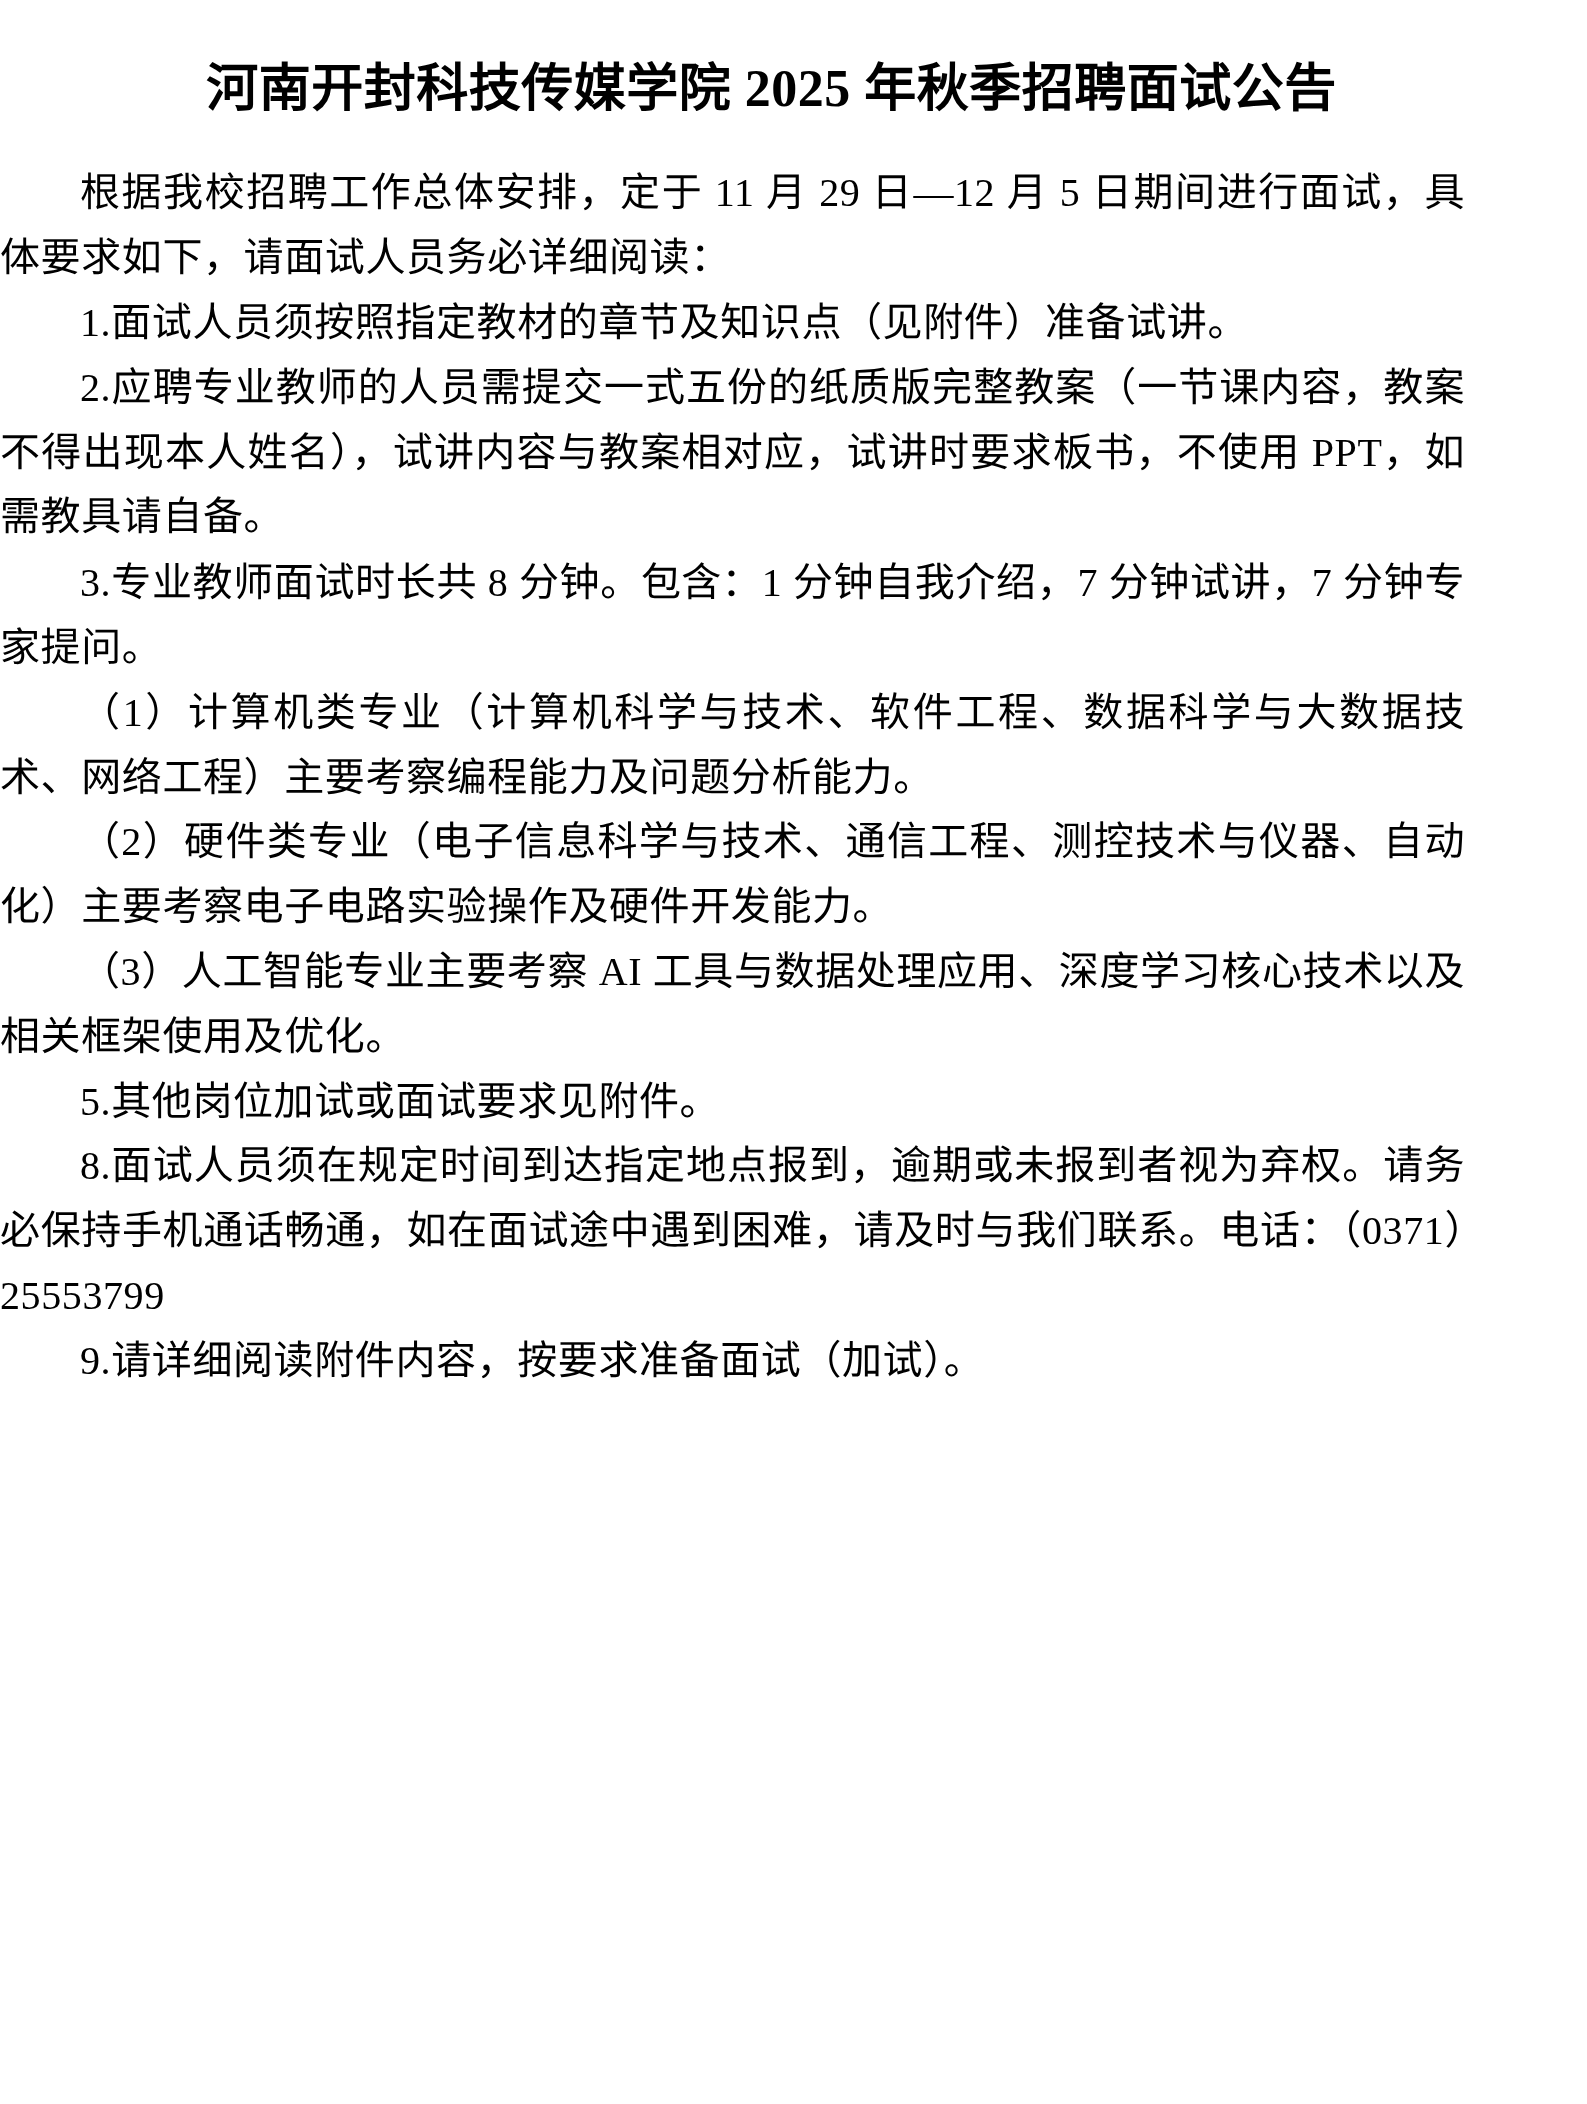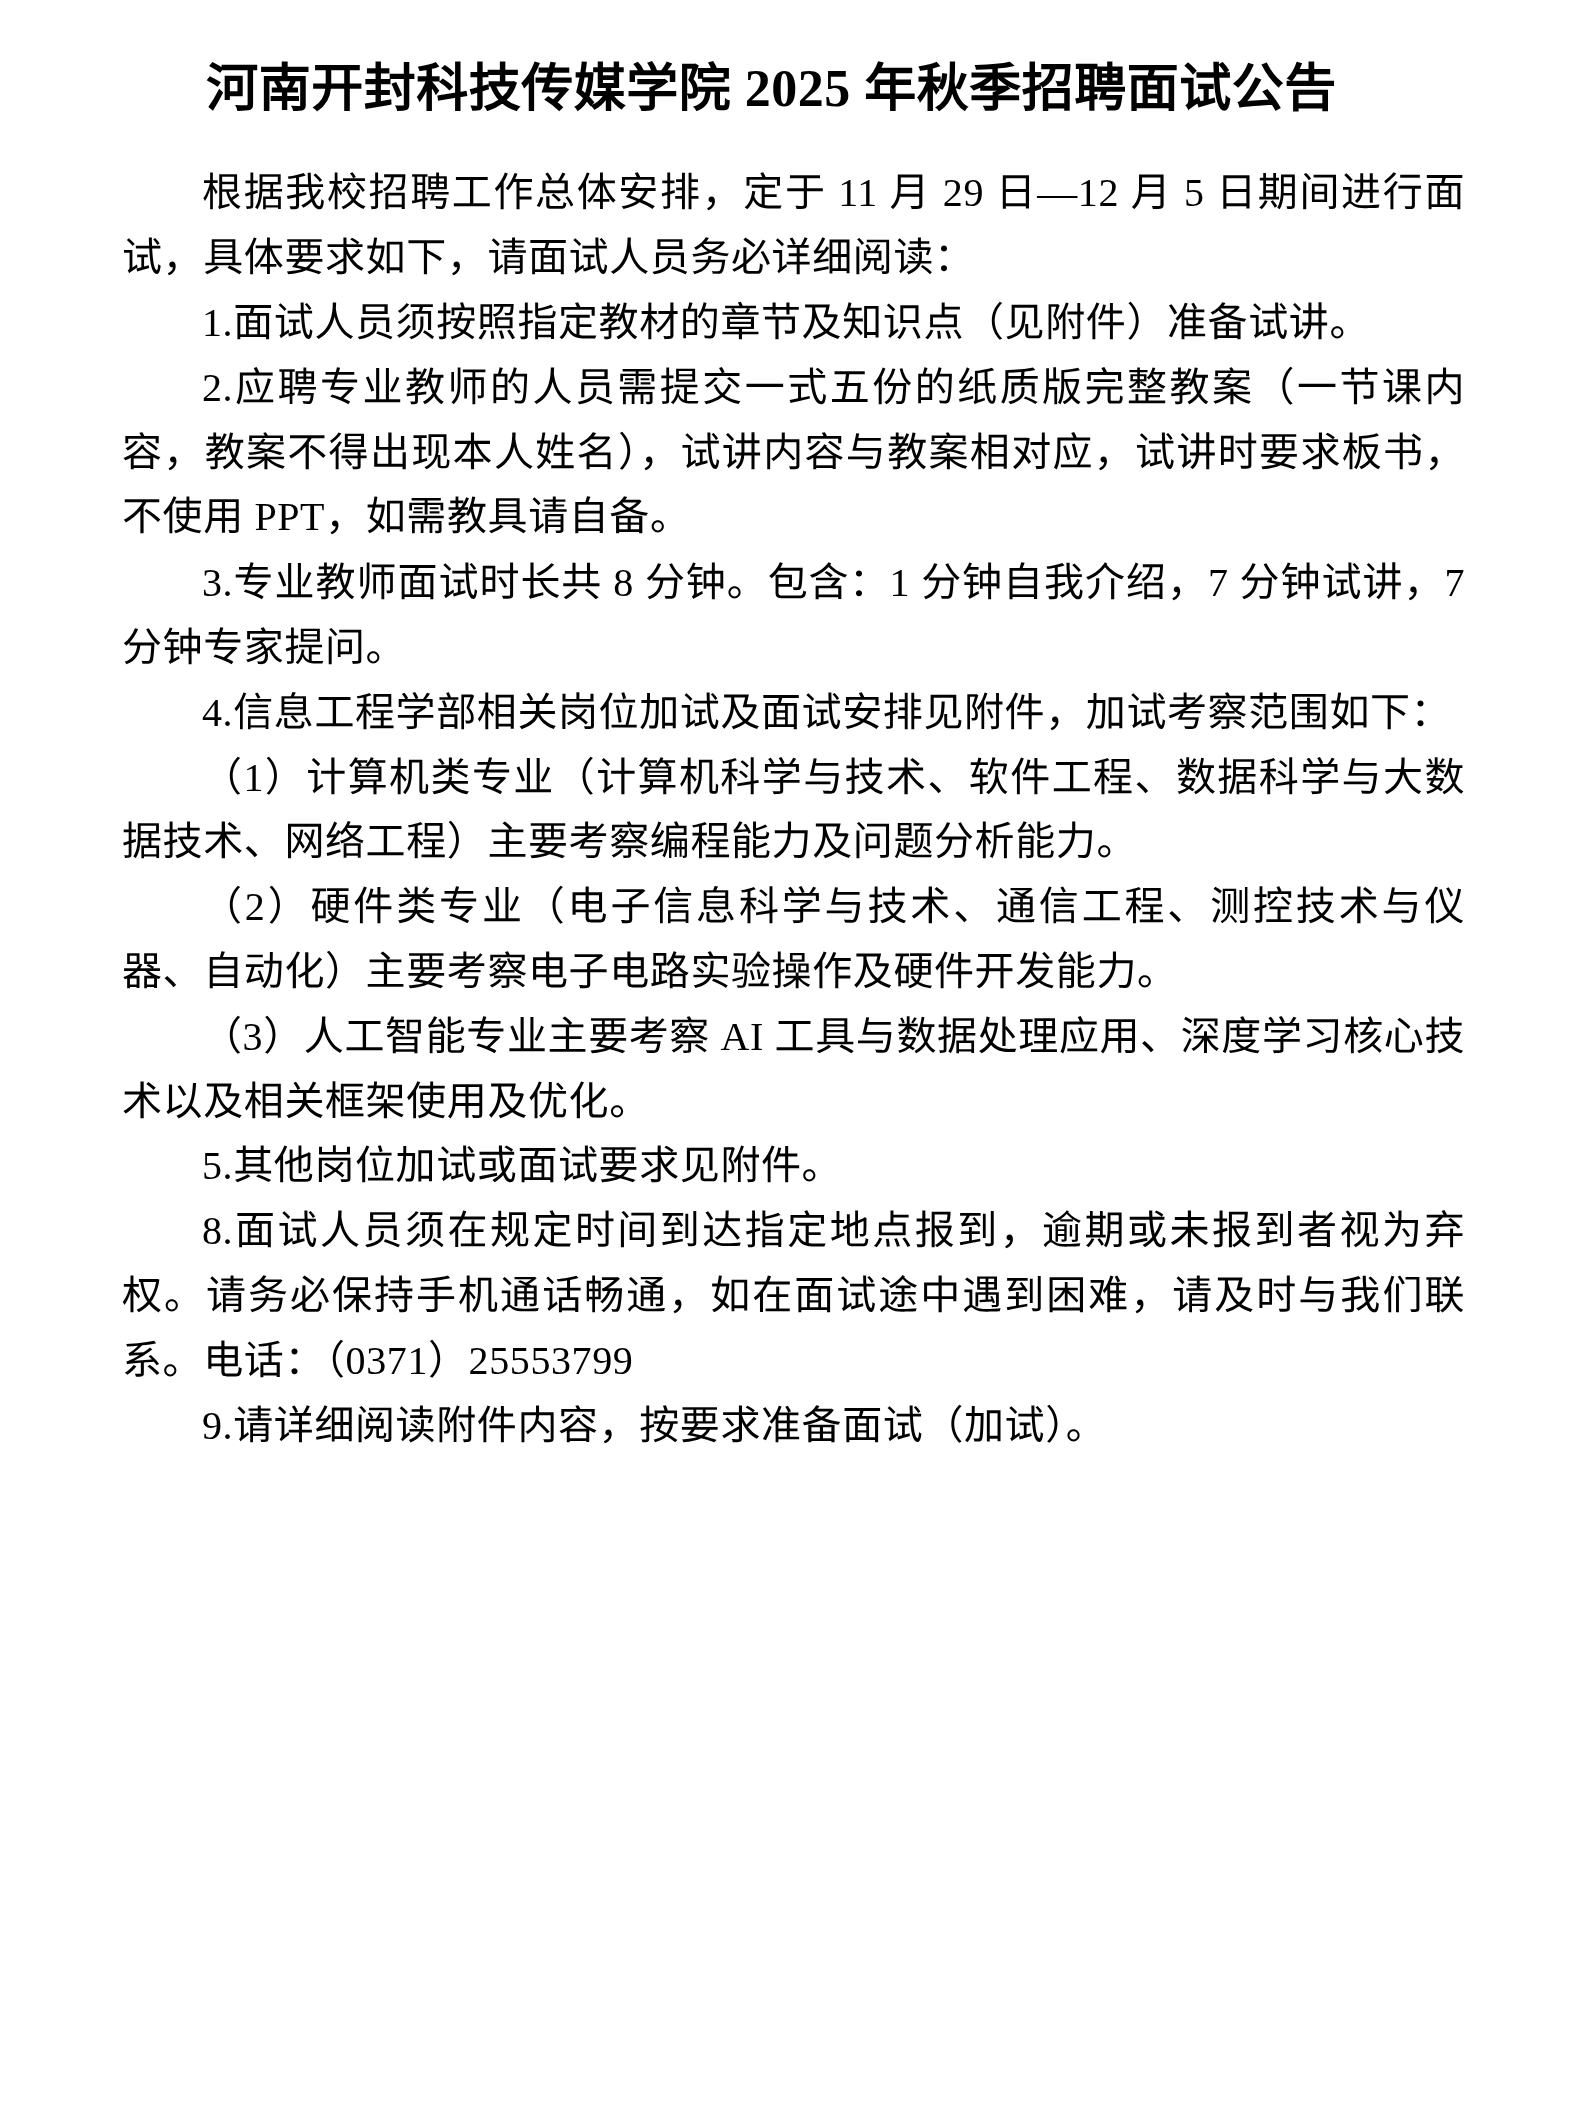--- a/index.html
+++ b/index.html
@@ -33,21 +33,20 @@
     letter-spacing: 0.5px;
     color: #000000;
     margin: 0;
     padding-top: 58px;
     padding-left: 76px;
     padding-right: 120px;
     white-space: nowrap;
   }
   .body-block {
     margin-top: 42px;
-    padding-left: 122px;
     padding-right: 122px;
   }
   .para {
     font-family: "Liberation Serif", "DejaVu Serif", serif;
     font-size: 40px;
     line-height: 1.62;
     color: #000000;
     margin: 0 0 0 0;
     text-align: justify;
     text-justify: inter-ideograph;
@@ -78,21 +77,20 @@
   <div class="body-block">
 
     <p class="para">根据我校招聘工作总体安排，定于 11 月 29 日—12 月 5 日期间进行面试，具体要求如下，请面试人员务必详细阅读：</p>
 
     <p class="para">1.面试人员须按照指定教材的章节及知识点（见附件）准备试讲。</p>
 
     <p class="para">2.应聘专业教师的人员需提交一式五份的纸质版完整教案（一节课内容，教案不得出现本人姓名），试讲内容与教案相对应，试讲时要求板书，不使用 PPT，如需教具请自备。</p>
 
     <p class="para"><span>3.专业教师面试时长共 8 分钟。</span><span class="bold">包含：</span><span>1 分钟自我介绍，7 分钟试讲，7 分钟专家提问。</span></p>
 
-    <p class="para">4.信息工程学部相关岗位加试及面试安排见附件，加试考察范围如下：</p>
 
     <p class="para">（1）计算机类专业（计算机科学与技术、软件工程、数据科学与大数据技术、网络工程）主要考察编程能力及问题分析能力。</p>
 
     <p class="para">（2）硬件类专业（电子信息科学与技术、通信工程、测控技术与仪器、自动化）主要考察电子电路实验操作及硬件开发能力。</p>
 
     <p class="para">（3）人工智能专业主要考察 AI 工具与数据处理应用、深度学习核心技术以及相关框架使用及优化。</p>
 
     <p class="para">5.其他岗位加试或面试要求见附件。</p>
 
 

